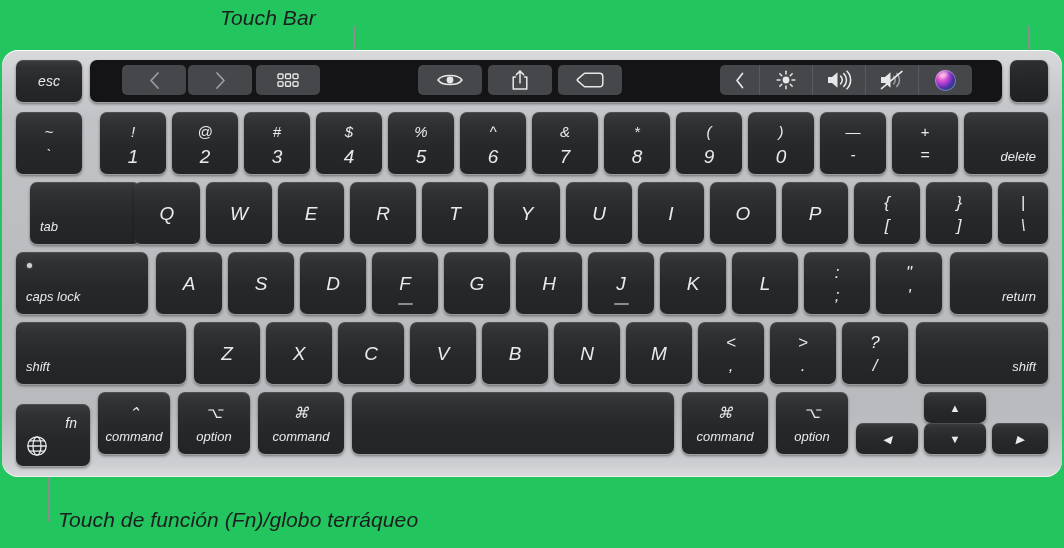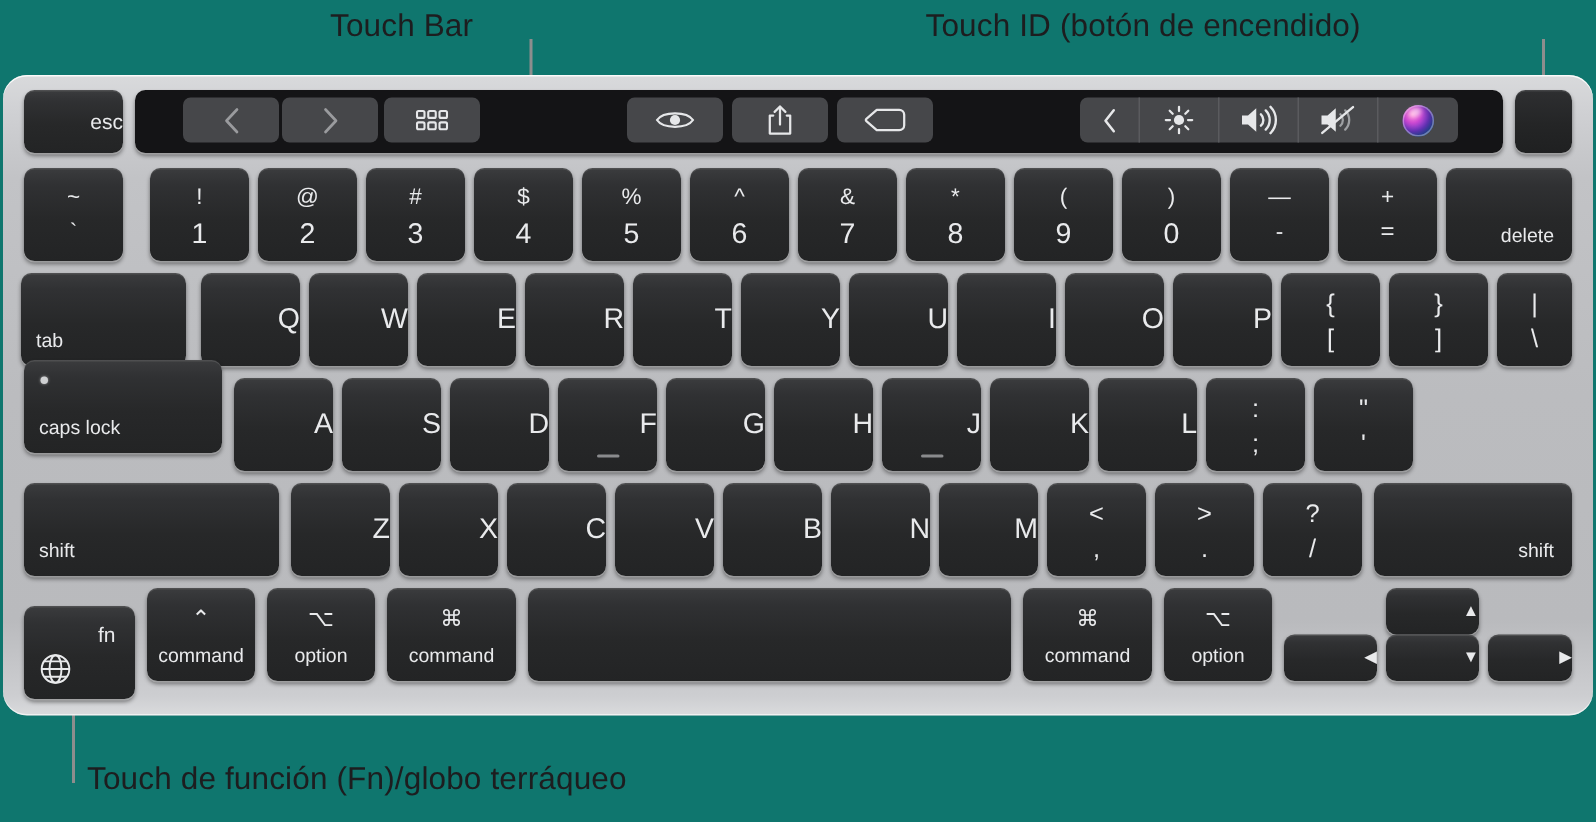--- a/index.html
+++ b/index.html
@@ -2,21 +2,21 @@
 <html><head>
 <meta charset="utf-8">
 <style>
   * { box-sizing: border-box; margin: 0; padding: 0; }
   html, body {
     width: 1064px; height: 548px;
     background: #ffffff;
     font-family: "Liberation Sans", sans-serif;
     overflow: hidden;
   }
-  #stage { position: relative; width: 1064px; height: 548px; background: #0f766e; }
+  #stage { position: relative; width: 1064px; height: 548px; background: #22c55e; font-style: italic; }
 
   
   .callout-label {
     position: absolute;
     font-size: 21px;
     color: #1d1d1f;
     white-space: nowrap;
     letter-spacing: .1px;
   }
   .leader {
@@ -57,21 +57,21 @@
   .key .glyph {
     position: absolute;
     left: 0; right: 0;
     text-align: center;
     line-height: 1;
   }
   
   .key .top  { top: 20%;  font-size: 15px; }
   .key .bot  { top: 56%;  font-size: 19px; }
   
-  .key .mid  { top: 50%; transform: translateY(-50%); font-size: 19px; text-align: right; }
+  .key .mid  { top: 50%; transform: translateY(-50%); font-size: 19px; }
 
   
   .key .corner {
     position: absolute;
     font-size: 13px;
     line-height: 1;
     color: #e9eaec;
   }
   .corner.bl { left: 10px; bottom: 11px; }
   .corner.br { right: 12px; bottom: 11px; margin-left: 12px; }
@@ -139,21 +139,20 @@
   }
 </style>
 </head>
 <body>
 
 <div id="stage">
 
   <div class="callout-label" style="left:220px; top:6px;">Touch Bar</div>
   <div class="leader" style="left:353px; top:26px; height:46px;"></div>
 
-  <div class="callout-label" style="left:617px; top:6px;">Touch ID (botón de encendido)</div>
   <div class="leader" style="left:1028px; top:26px; height:46px;"></div>
 
   <div class="callout-label" style="left:58px; top:508px;">Touch de función (Fn)/globo terráqueo</div>
   <div class="leader" style="left:48px; top:460px; height:62px;"></div>
 
   <div class="kb-body">
     <div class="kb-inner">
 
       <div class="key" style="left:2px; top:0; width:66px; height:42px;">
         <span class="glyph mid" style="font-size:14px;">esc</span>
@@ -297,21 +296,21 @@
         <span class="glyph bot" style="font-size:15px;">-</span>
       </div>
       <div class="key" style="left:878px; top:52px; width:66px; height:62px;">
         <span class="glyph top">+</span>
         <span class="glyph bot" style="font-size:16px;">=</span>
       </div>
       <div class="key" style="left:950px; top:52px; width:84px; height:62px;">
         <span class="corner br">delete</span>
       </div>
 
-      <div class="key" style="left:0; top:122px; width:110px; height:62px;">
+      <div class="key" style="left:16px; top:122px; width:110px; height:62px;">
         <span class="corner bl">tab</span>
       </div>
       <div class="key" style="left:120px; top:122px; width:66px; height:62px;">
         <span class="glyph mid">Q</span>
       </div>
       <div class="key" style="left:192px; top:122px; width:66px; height:62px;">
         <span class="glyph mid">W</span>
       </div>
       <div class="key" style="left:264px; top:122px; width:66px; height:62px;">
         <span class="glyph mid">E</span>
@@ -343,21 +342,21 @@
       </div>
       <div class="key" style="left:912px; top:122px; width:66px; height:62px;">
         <span class="glyph top" style="font-size:17px;">}</span>
         <span class="glyph bot" style="font-size:17px;">]</span>
       </div>
       <div class="key" style="left:984px; top:122px; width:50px; height:62px;">
         <span class="glyph top" style="font-size:17px;">|</span>
         <span class="glyph bot" style="font-size:17px;">\</span>
       </div>
 
-      <div class="key" style="left:2px; top:180px; width:132px; height:62px;">
+      <div class="key" style="left:2px; top:192px; width:132px; height:62px;">
         <span class="led"></span>
         <span class="corner bl">caps lock</span>
       </div>
       <div class="key" style="left:142px; top:192px; width:66px; height:62px;">
         <span class="glyph mid">A</span>
       </div>
       <div class="key" style="left:214px; top:192px; width:66px; height:62px;">
         <span class="glyph mid">S</span>
       </div>
       <div class="key" style="left:286px; top:192px; width:66px; height:62px;">
@@ -383,20 +382,23 @@
       <div class="key" style="left:718px; top:192px; width:66px; height:62px;">
         <span class="glyph mid">L</span>
       </div>
       <div class="key" style="left:790px; top:192px; width:66px; height:62px;">
         <span class="glyph top" style="font-size:17px;">:</span>
         <span class="glyph bot" style="font-size:17px;">;</span>
       </div>
       <div class="key" style="left:862px; top:192px; width:66px; height:62px;">
         <span class="glyph top" style="font-size:17px;">"</span>
         <span class="glyph bot" style="font-size:17px;">'</span>
+      </div>
+      <div class="key" style="left:936px; top:192px; width:98px; height:62px;">
+        <span class="corner br">return</span>
       </div>
 
       <div class="key" style="left:2px; top:262px; width:170px; height:62px;">
         <span class="corner bl">shift</span>
       </div>
       <div class="key" style="left:180px; top:262px; width:66px; height:62px;">
         <span class="glyph mid">Z</span>
       </div>
       <div class="key" style="left:252px; top:262px; width:66px; height:62px;">
         <span class="glyph mid">X</span>

